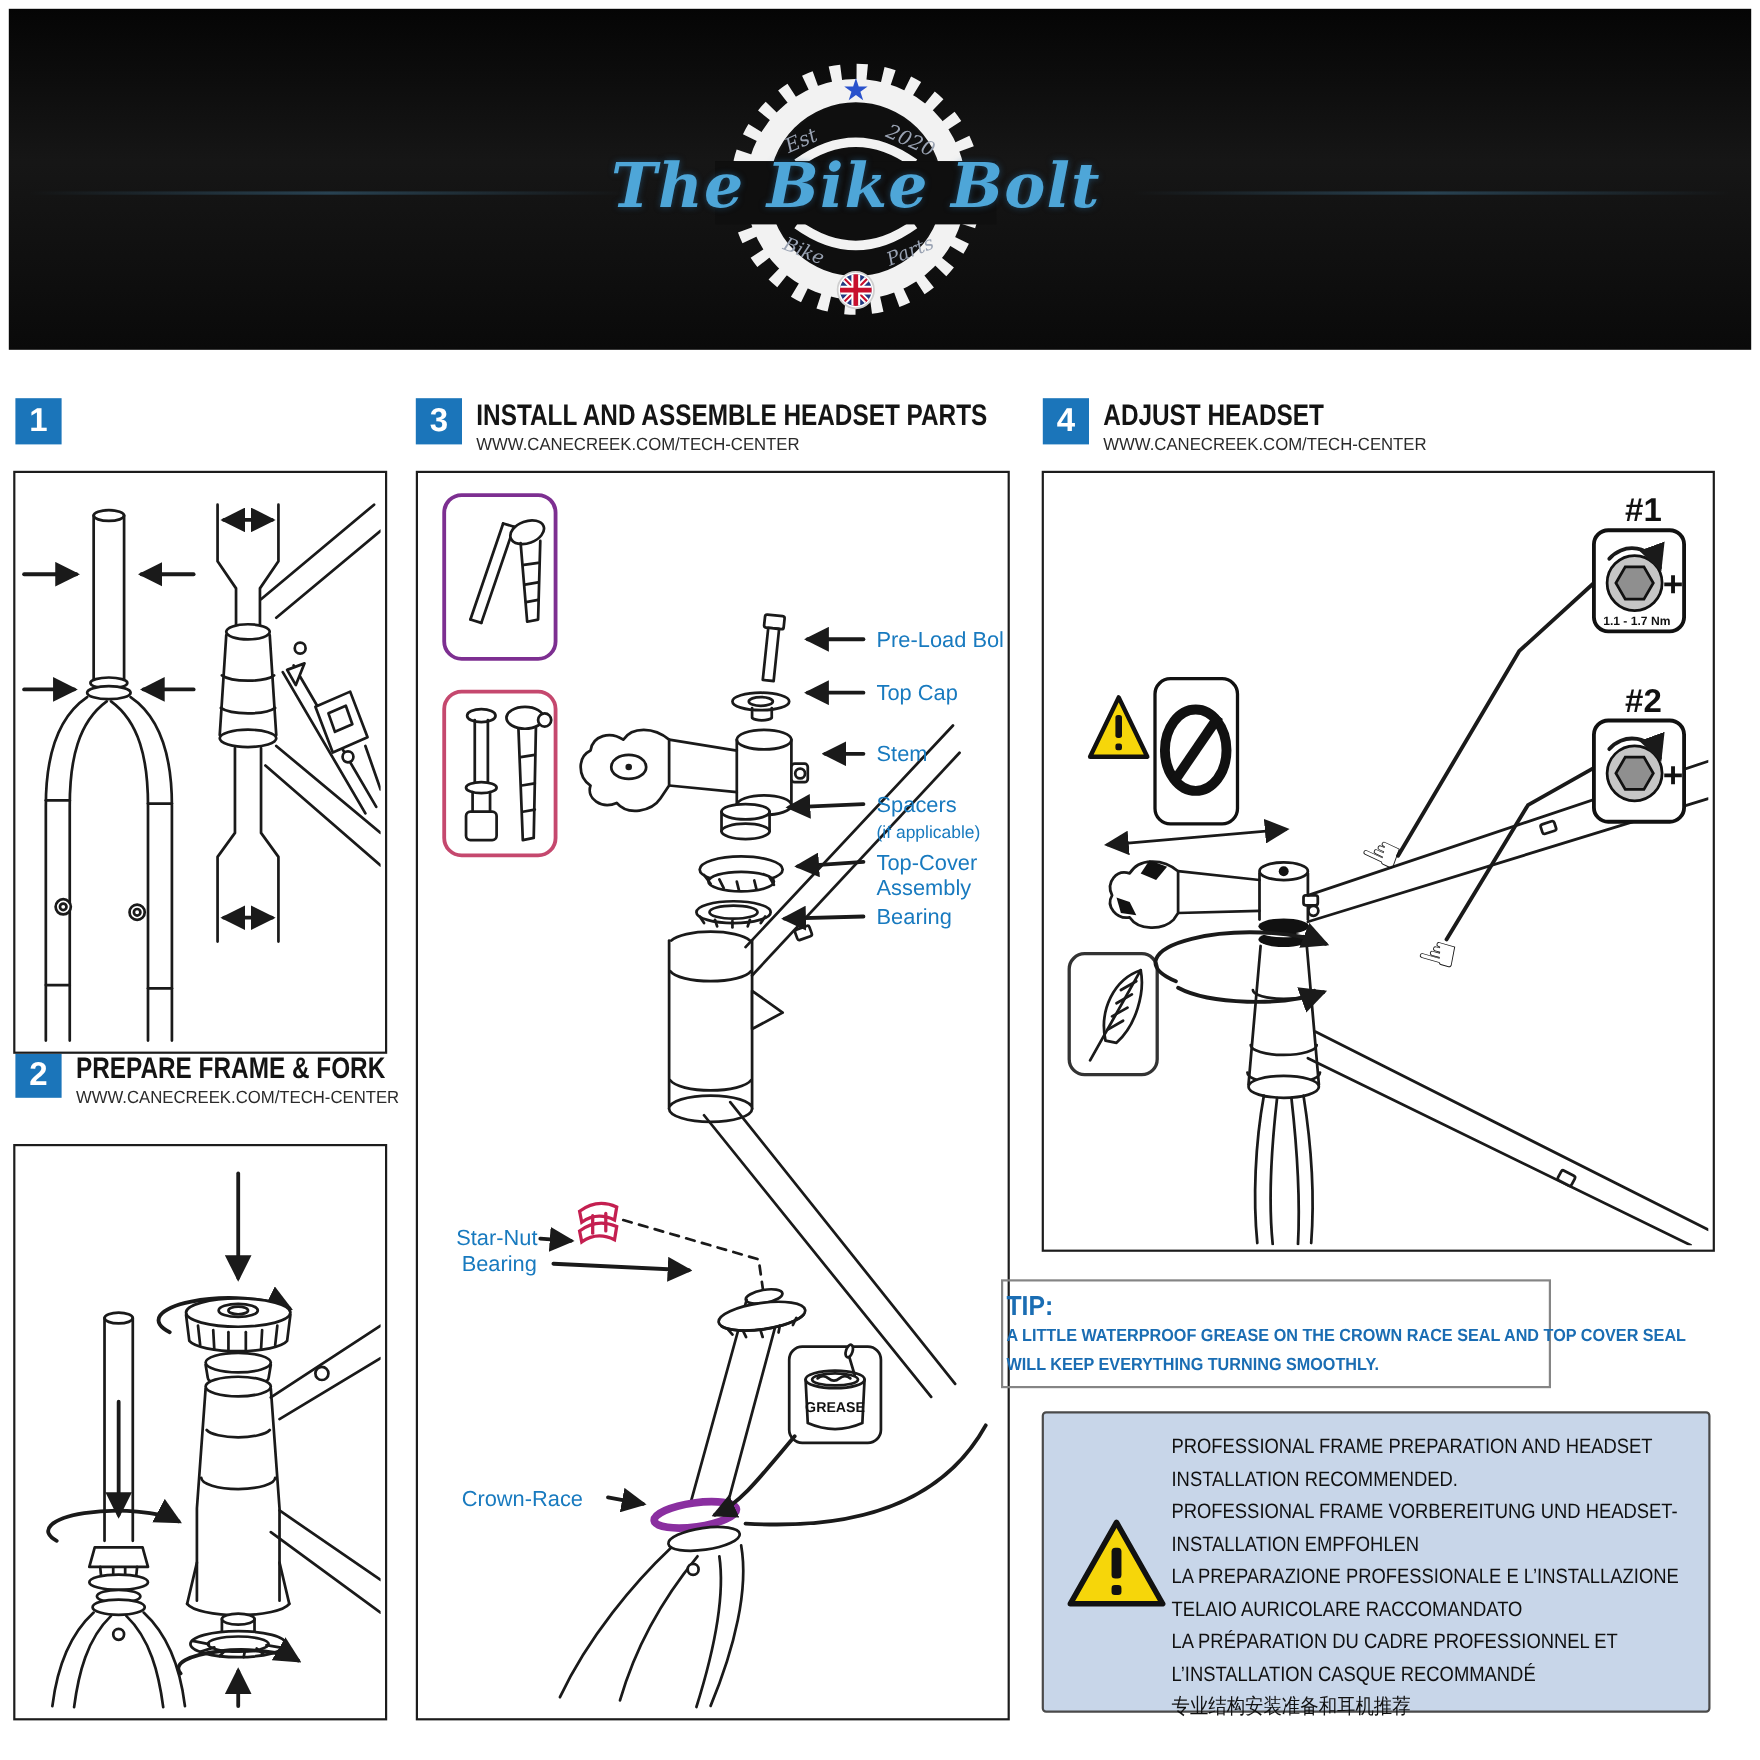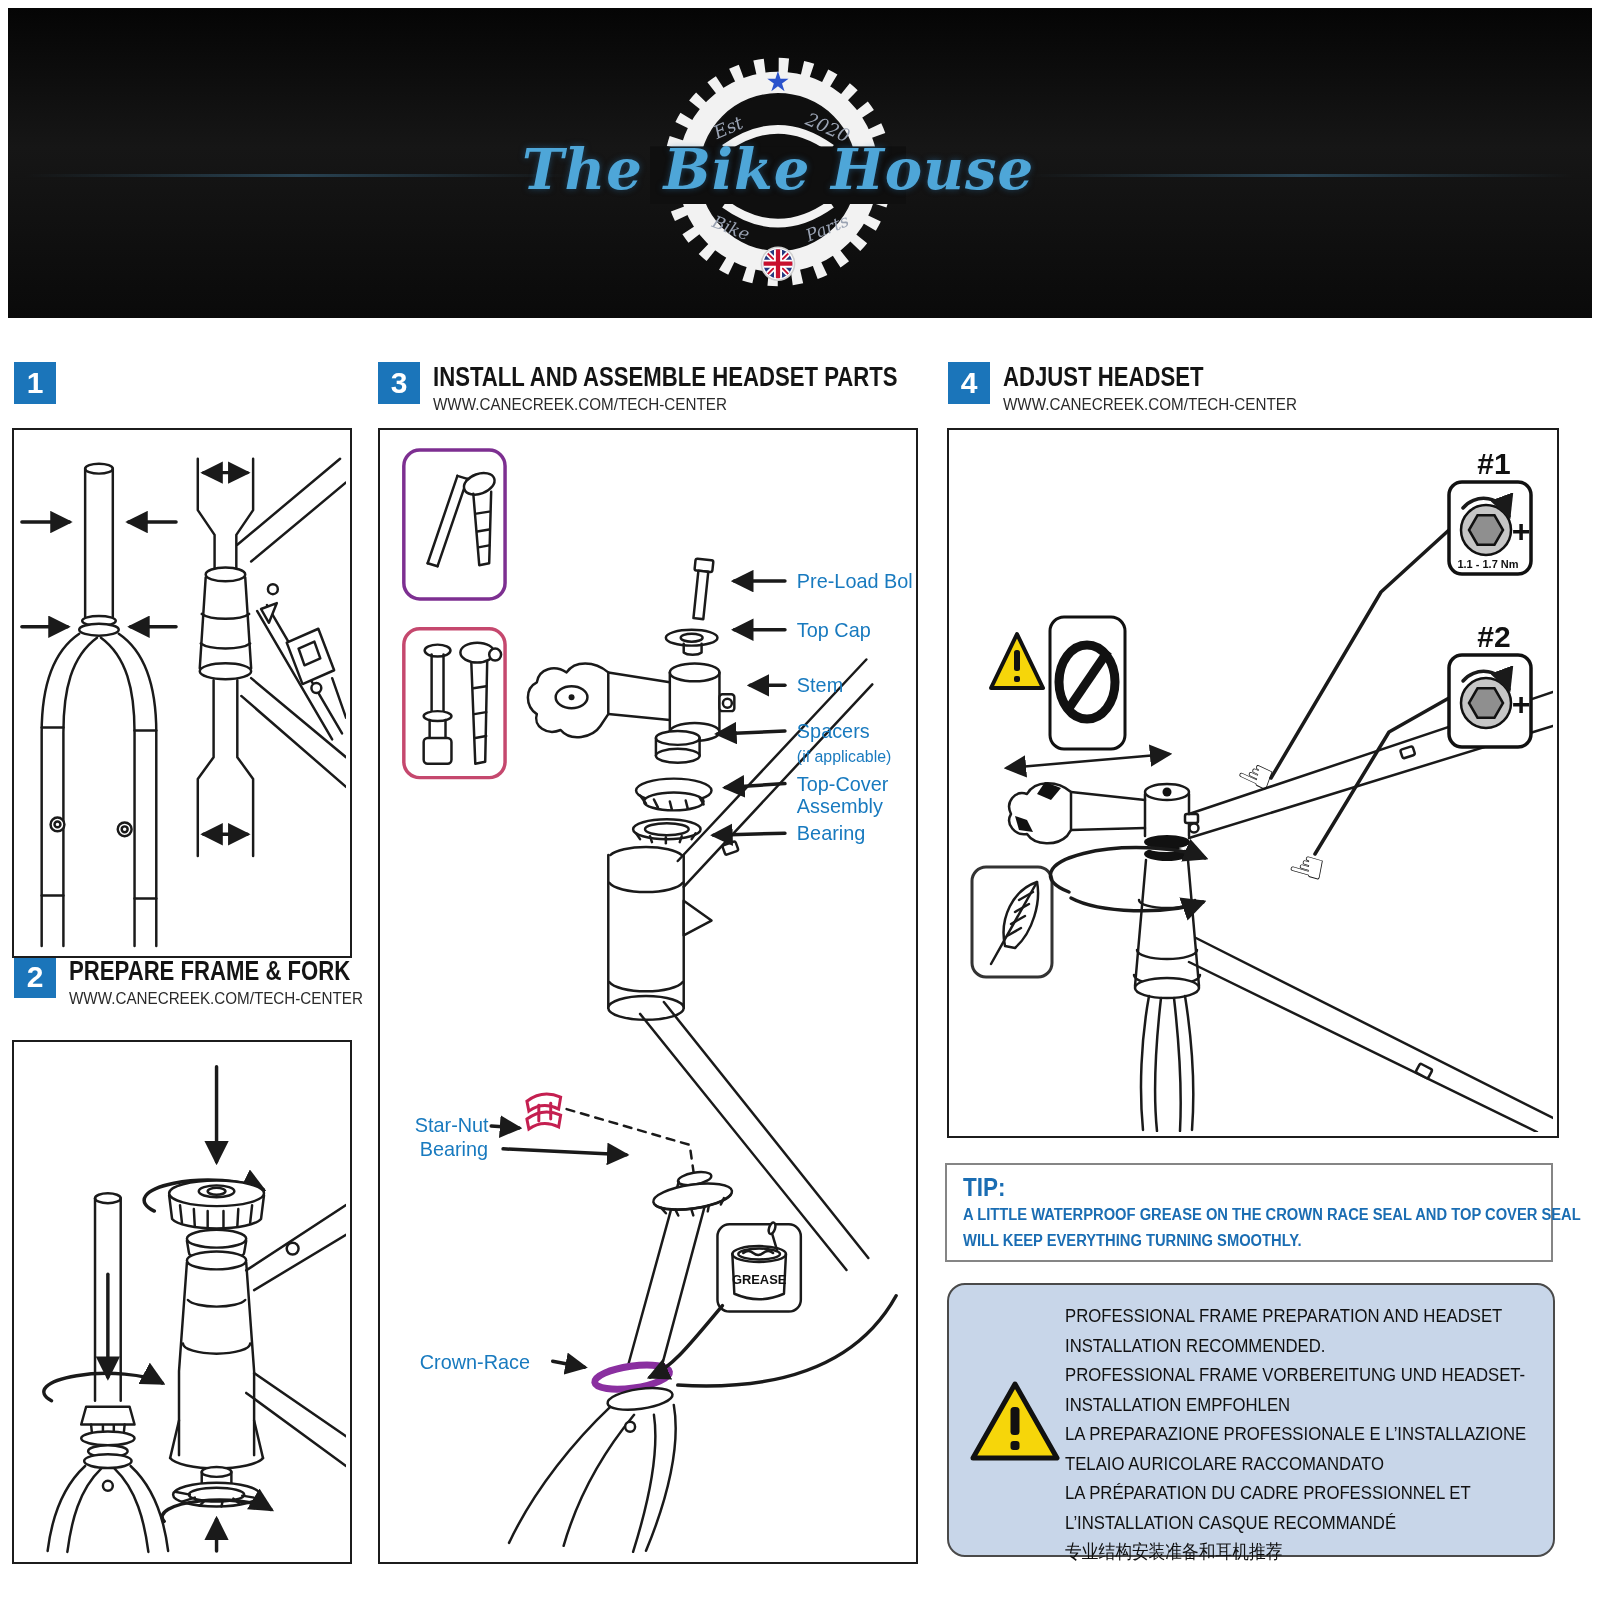--- a/index.html
+++ b/index.html
@@ -23,30 +23,30 @@
   .sec-num{width:42px;height:42px;background:#1b75ba;color:#fff;flex:none;
            font:bold 30px/42px "Liberation Sans",sans-serif;text-align:center;}
   .sec-title{font:bold 27px "Liberation Sans",sans-serif;color:#141414;
              transform:scaleX(.82);transform-origin:left top;white-space:nowrap;}
   .sec-url{font:16px "Liberation Sans",sans-serif;color:#2a2a2a;margin-top:3px;
            transform:scaleX(.95);transform-origin:left top;white-space:nowrap;}
 
   .dbox{position:absolute;border:2px solid #1c1c1c;background:#fff;}
 
   
-  .tip{position:absolute;left:945px;top:1163px;width:608px;height:99px;
-       border:2px solid #858585;box-sizing:border-box;padding:8px 16px;}
+  .tip{position:absolute;left:910px;top:1163px;width:500px;height:99px;
+       border:2px solid #858585;box-sizing:border-box;padding:8px 3px;}
   .tip-title{color:#1a6db3;font:bold 25px "Liberation Sans",sans-serif;
              transform:scaleX(.9);transform-origin:left top;}
   .tip-line{color:#1a6db3;font:bold 16px "Liberation Sans",sans-serif;line-height:26px;
             transform:scaleX(.92);transform-origin:left top;white-space:nowrap;}
 
   
   .warn{position:absolute;left:947px;top:1283px;width:608px;height:274px;
-        background:#c8d6e9;border:2px solid #4a4a4a;border-radius:18px;box-sizing:border-box;}
+        background:#c8d6e9;border:2px solid #4a4a4a;border-radius:4px;box-sizing:border-box;}
   .warn-tri{position:absolute;left:20px;top:94px;}
   .warn-text{position:absolute;left:116px;top:16px;}
   .warn-line{font:19px "Liberation Sans",sans-serif;color:#101010;line-height:29.5px;
              transform:scaleX(.88);transform-origin:left top;white-space:nowrap;}
 
   
   svg{display:block;}
   svg text{font-family:"Liberation Sans",sans-serif;}
   .ln{stroke:#1a1a1a;stroke-width:2.5;fill:none;stroke-linecap:round;stroke-linejoin:round;}
   .lnf{stroke:#1a1a1a;stroke-width:2.5;fill:#fff;stroke-linecap:round;stroke-linejoin:round;}
@@ -82,21 +82,21 @@
       </clipPath>
     <g clip-path="url(#flagclip)">
       <rect x="-14" y="72" width="28" height="28" fill="#23387f"></rect>
       <path d="M-14,72 L14,100 M-14,100 L14,72" stroke="#fff" stroke-width="5"></path>
       <path d="M-14,72 L14,100 M-14,100 L14,72" stroke="#c8102e" stroke-width="1.8"></path>
       <path d="M0,72 V100 M-14,86 H14" stroke="#fff" stroke-width="7.5"></path>
       <path d="M0,72 V100 M-14,86 H14" stroke="#c8102e" stroke-width="4"></path>
     </g>
   </g>
 </svg>
-<div class="logo-title"><span>The Bike House</span></div>
+<div class="logo-title"><span>The Bike Bolt</span></div>
 
 <div class="sec-head" style="left:14px;top:362px;">
   <div class="sec-num">1</div>
 </div>
 <div class="sec-head" style="left:14px;top:956px;">
   <div class="sec-num">2</div>
   <div>
       <div class="sec-title">PREPARE FRAME &amp; FORK</div>
        <div class="sec-url">WWW.CANECREEK.COM/TECH-CENTER</div>
     </div>

